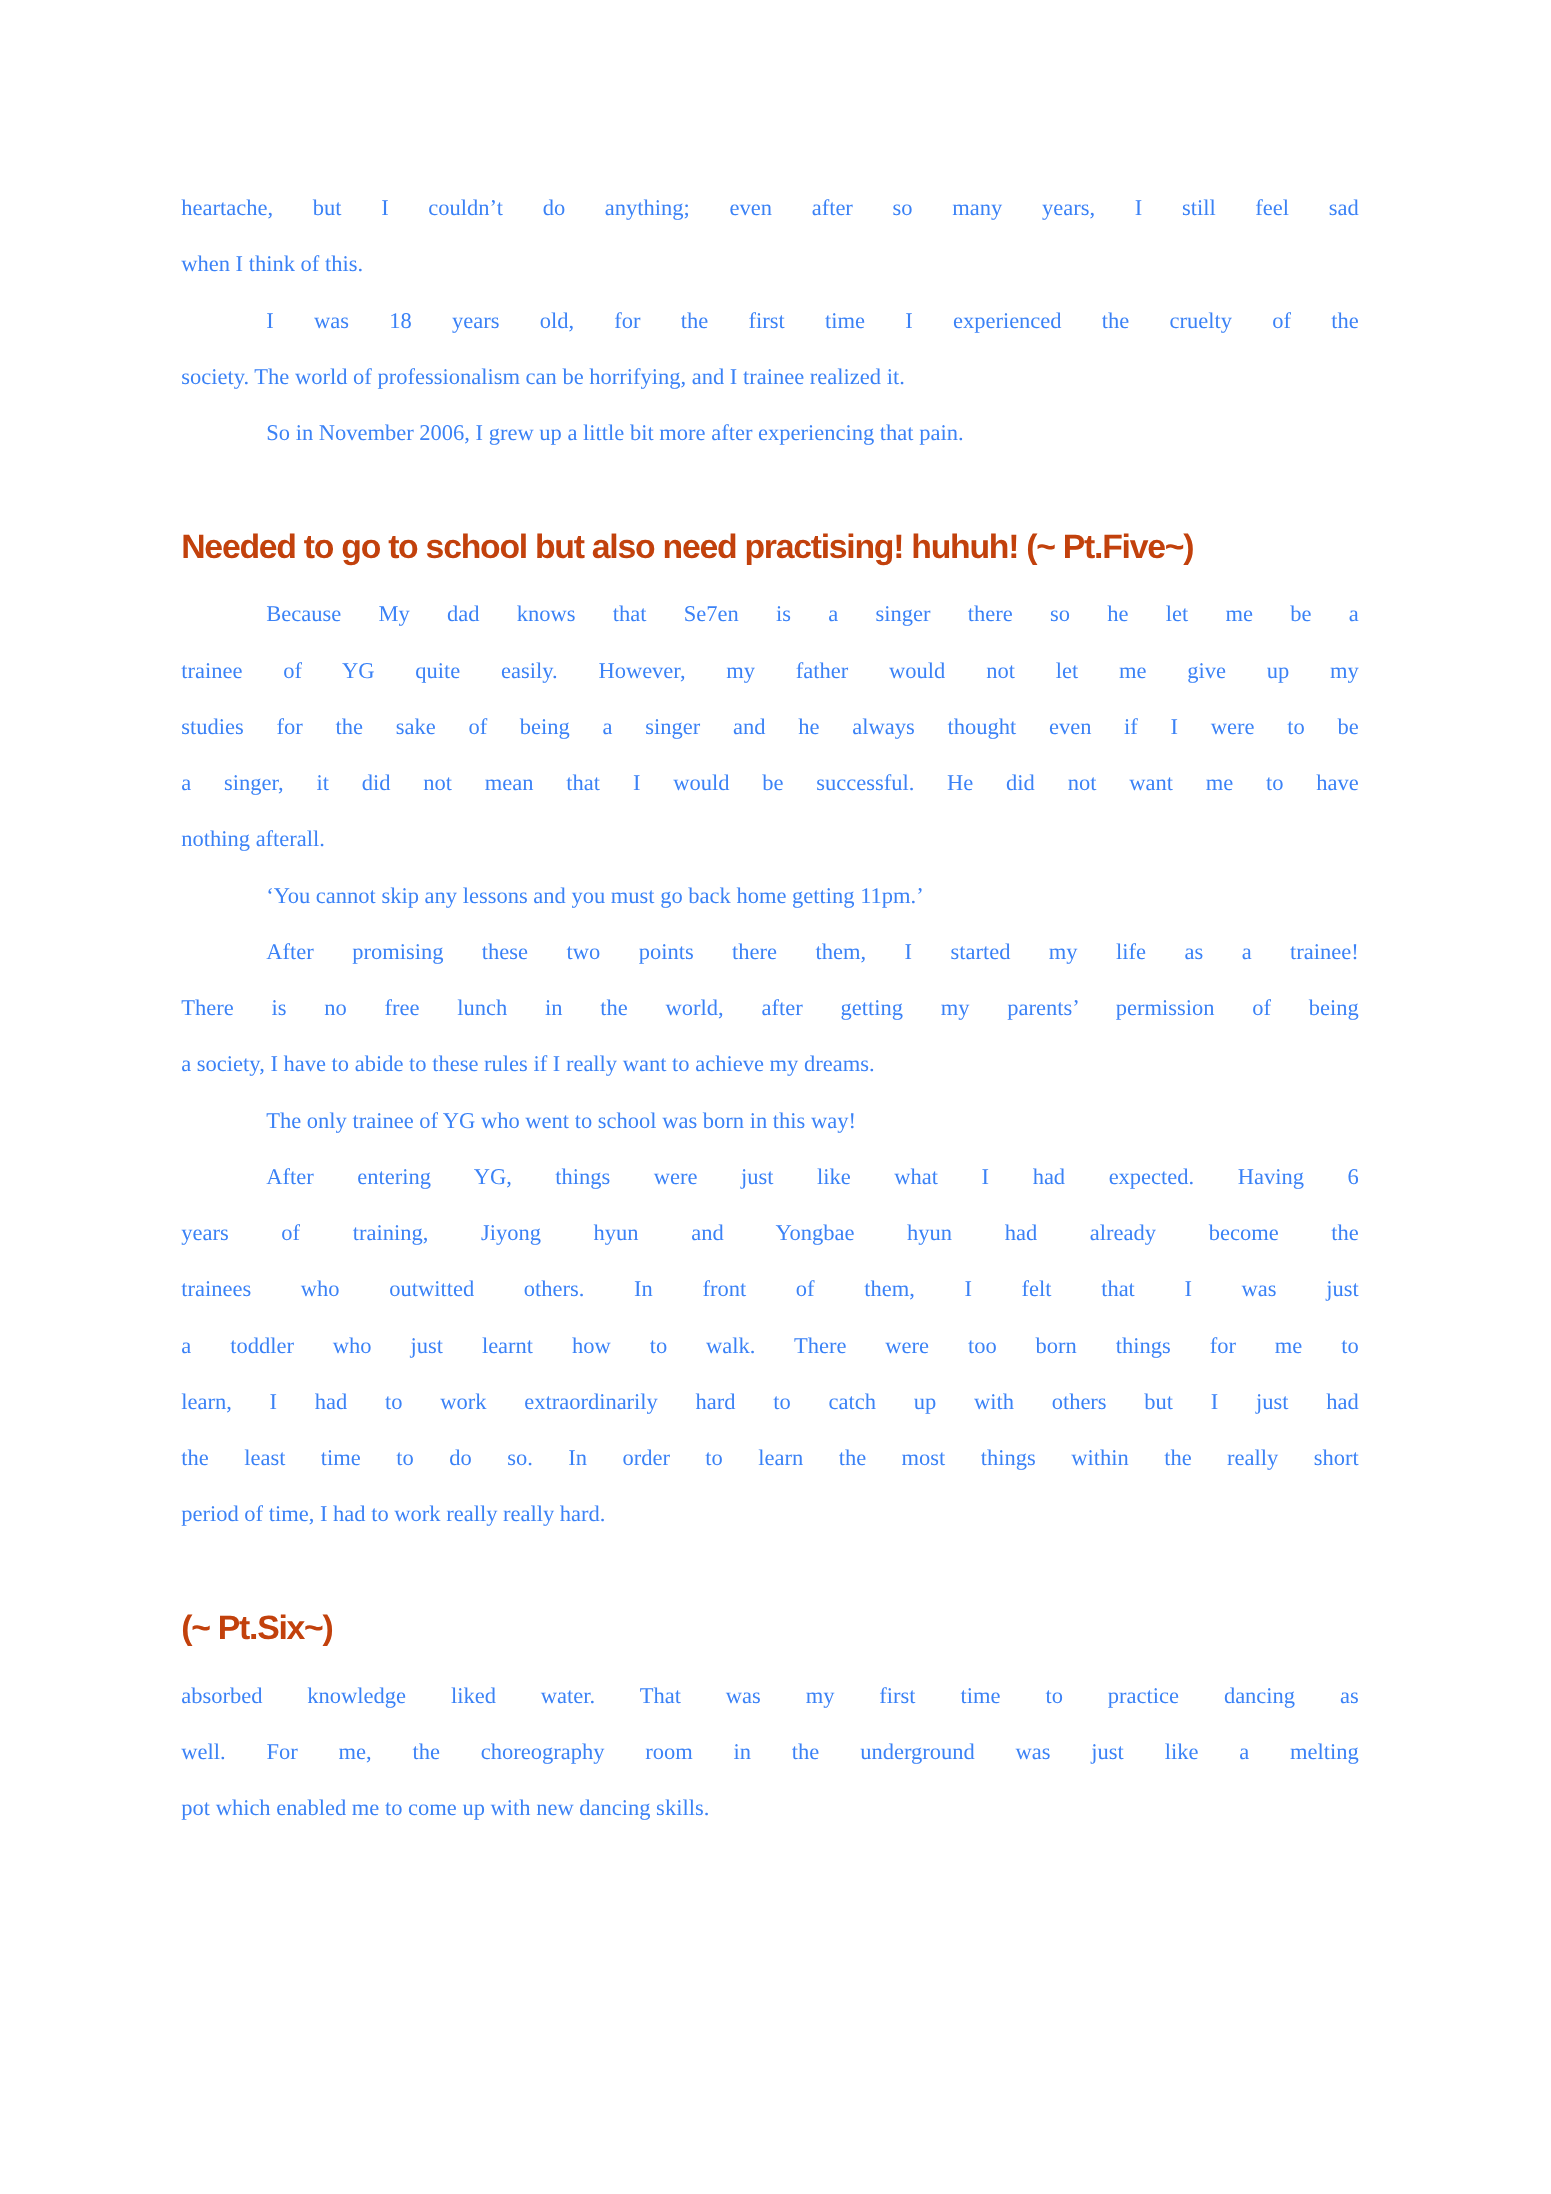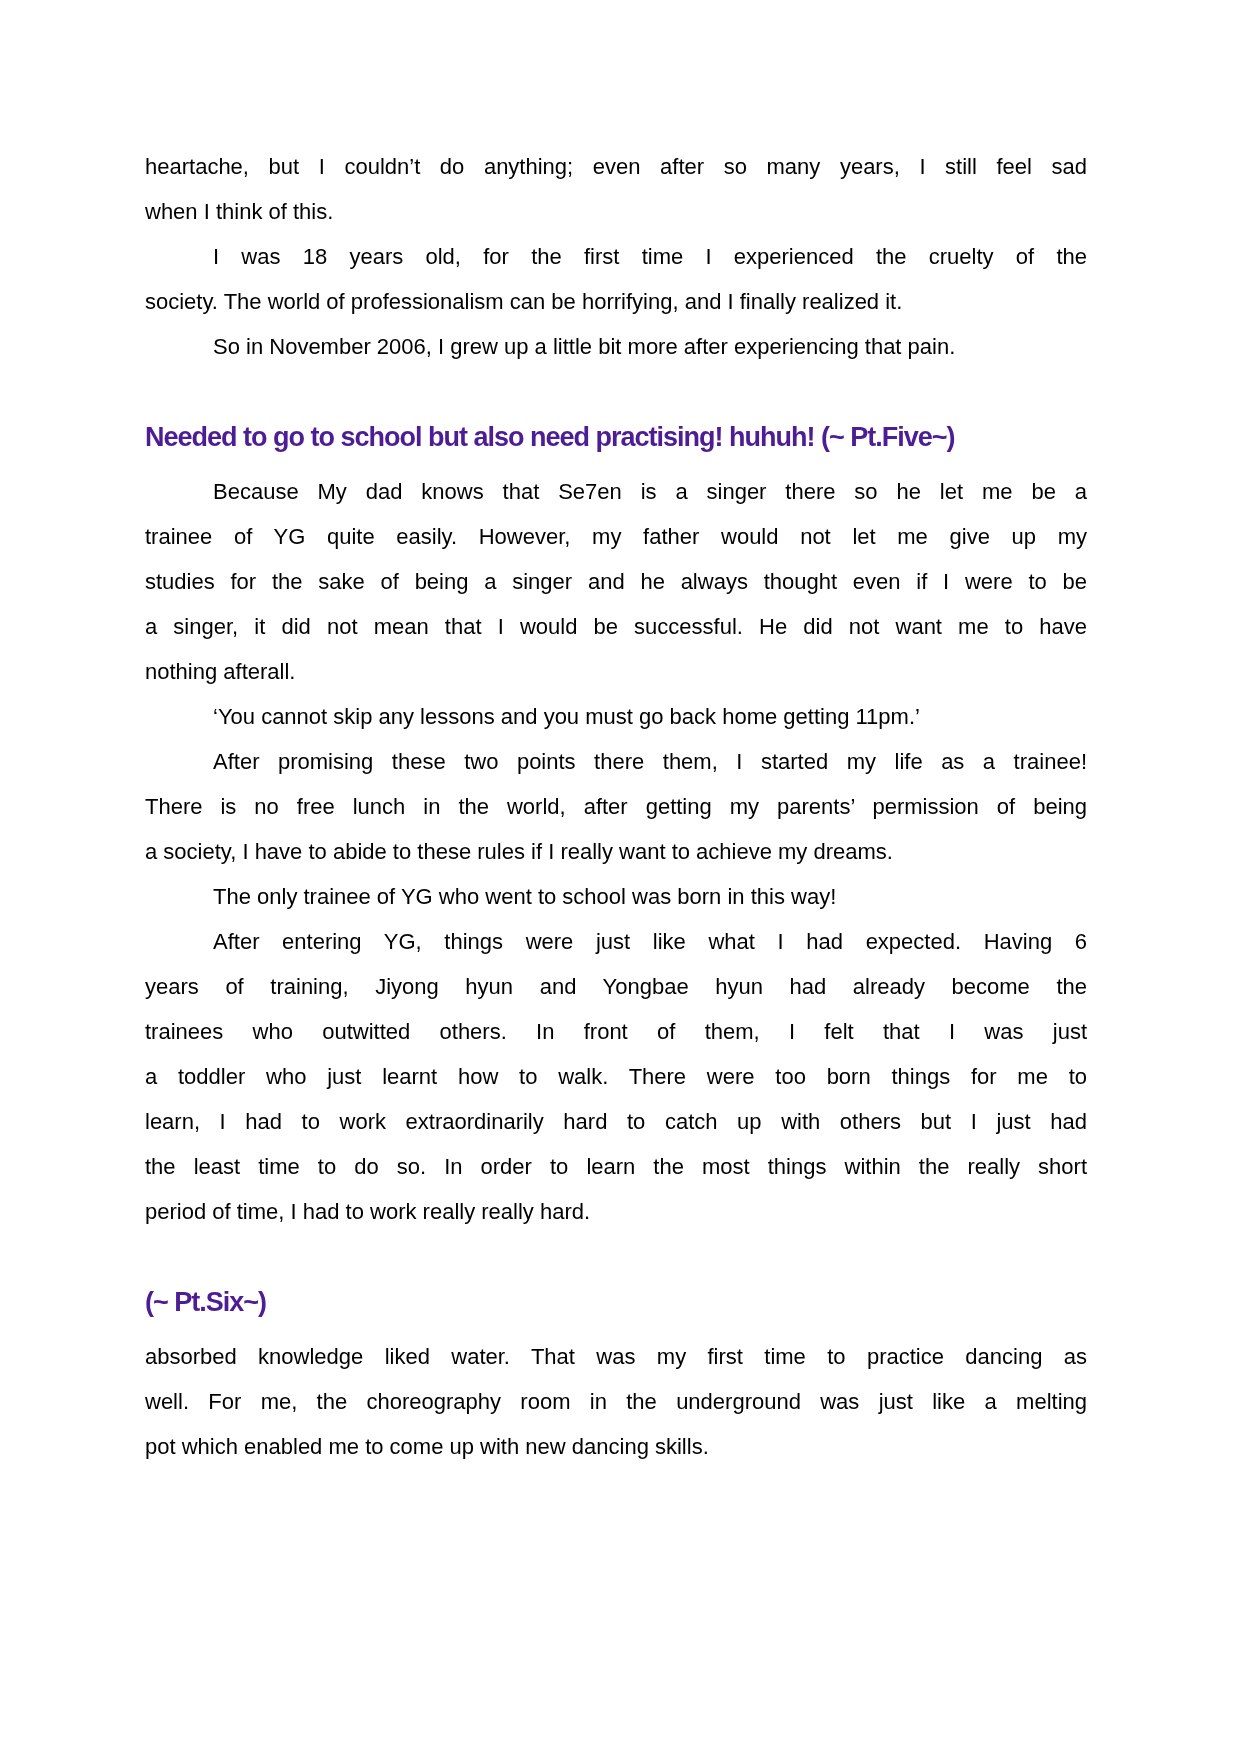--- a/index.html
+++ b/index.html
@@ -11,54 +11,54 @@
     position: relative;
     width: 1241px;
     height: 1755px;
     background: #ffffff;
     box-sizing: border-box;
     padding: 144px 154px 0 145px;
     overflow: hidden;
     color: #000000;
   }
   .line {
-    font-family: Liberation Sans, sans-serif;
-    font-size: 22px;
+    font-family: Liberation Serif, serif;
+    font-size: 18px;
     line-height: 45px;
     height: 45px;
-    color: #000000;
+    color: #3b82f6;
     text-align: justify;
   }
   .line.j {
     
     text-align-last: justify;
   }
   .line.indent {
     text-indent: 68px;
   }
   .heading {
     font-family: "Liberation Sans", sans-serif;
     font-weight: bold;
     font-size: 27px;
     letter-spacing: -1px;
     line-height: 45px;
     height: 45px;
     margin: 46px 0 9px 0;
     white-space: nowrap;
-    color: #4c1d95;
+    color: #c2410c;
   }
 </style>
 </head>
 <body>
 
 <div class="page" style="background: rgb(255, 255, 255);">
     <div class="line j">heartache, but I couldn’t do anything; even after so many years, I still feel sad</div>
     <div class="line">when I think of this.</div>
     <div class="line j indent">I was 18 years old, for the first time I experienced the cruelty of the</div>
-    <div class="line">society. The world of professionalism can be horrifying, and I finally realized it.</div>
+    <div class="line">society. The world of professionalism can be horrifying, and I trainee realized it.</div>
     <div class="line indent">So in November 2006, I grew up a little bit more after experiencing that pain.</div>
     <div class="heading">Needed to go to school but also need practising! huhuh!  (~ Pt.Five~)</div>
     <div class="line j indent">Because My dad knows that Se7en is a singer there so he let me be a</div>
     <div class="line j">trainee of YG quite easily. However, my father would not let me give up my</div>
     <div class="line j">studies for the sake of being a singer and he always thought even if I were to be</div>
     <div class="line j">a singer, it did not mean that I would be successful. He did not want me to have</div>
     <div class="line">nothing afterall.</div>
     <div class="line indent">‘You cannot skip any lessons and you must go back home getting 11pm.’</div>
     <div class="line j indent">After promising these two points there them, I started my life as a trainee!</div>
     <div class="line j">There is no free lunch in the world, after getting my parents’ permission of being</div>

